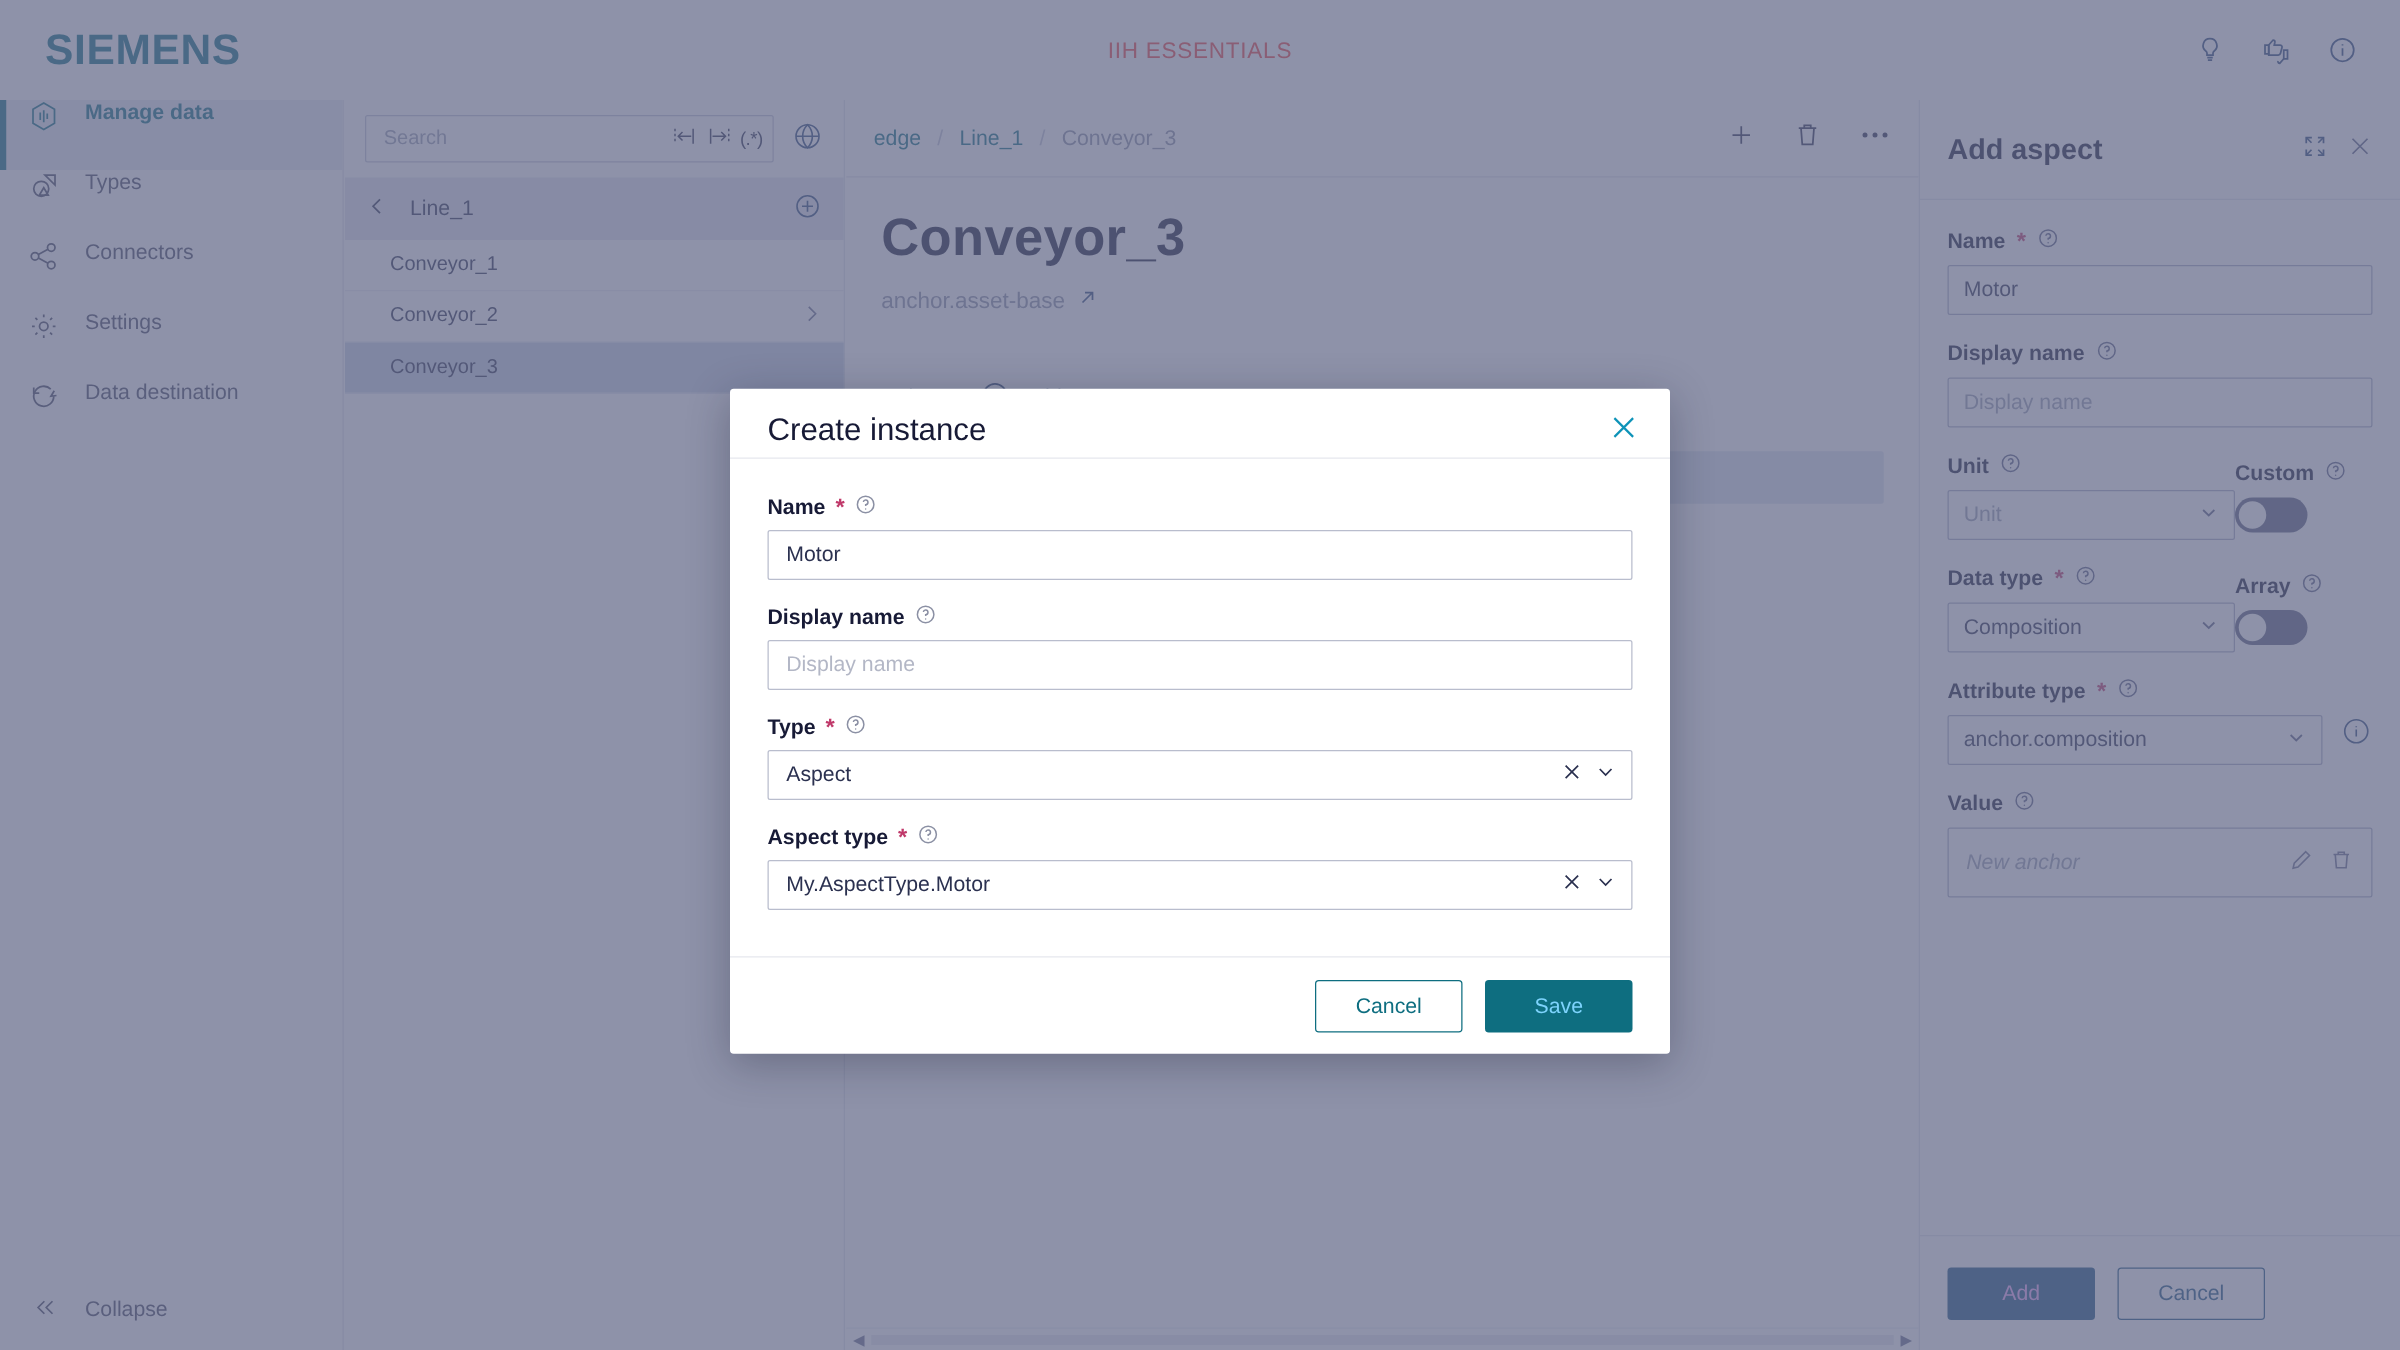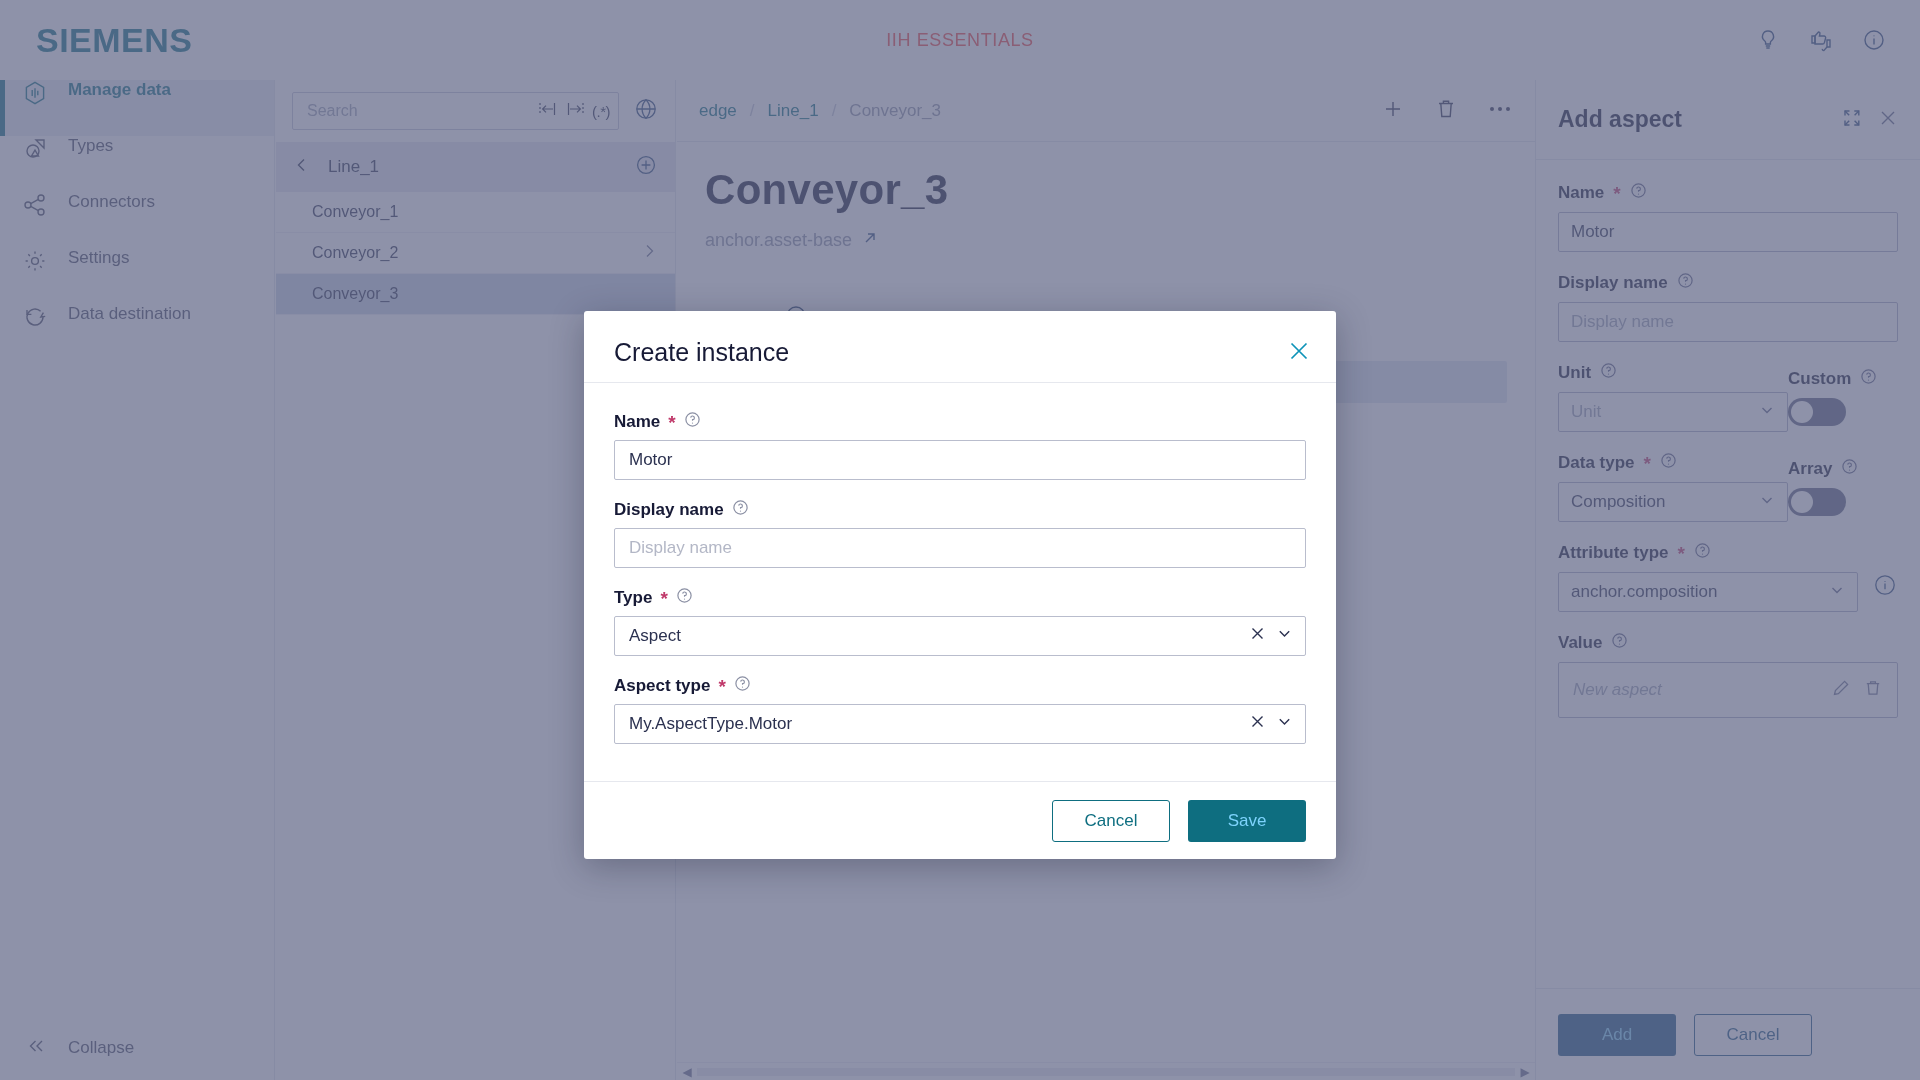--- a/index.html
+++ b/index.html
@@ -208,35 +208,35 @@
     position: absolute; left: 0; right: 0; bottom: 0; height: 92px;
     display: flex; align-items: center; gap: 18px;
     padding: 0 22px;
     border-top: 1px solid #e3e4ec;
   }
   .btn {
     height: 42px; min-width: 118px; border-radius: 3px;
     display: flex; align-items: center; justify-content: center;
     font-size: 17px; cursor: pointer;
   }
-  .btn-primary-dim { background: #1b5580; color: #7dd3fc; }
+  .btn-primary-dim { background: #1b5580; color: #f0abfc; }
   .btn-outline-dim { border: 1px solid #1b5580; color: #1b5580; background: transparent; }
 
   
   .modal {
     position: absolute;
     left: 584px; top: 311px;
     width: 752px;
     background: #ffffff;
     border-radius: 3px;
     box-shadow: 0 8px 34px rgba(20,24,48,0.30);
     z-index: 100;
   }
   .modal-head {
-    height: 72px; display: flex; align-items: center;
+    height: 56px; display: flex; align-items: center;
     padding: 12px 24px 0 30px;
     border-bottom: 1px solid #e6e8ee;
     gap: 27px;
   }
   .modal-title { flex: 1; font-size: 25px; color: #171a36; }
   .modal-x { color: #0e93b8; cursor: pointer; }
   .modal-body { padding: 28px 30px 18px 30px; }
   .m-label {
     display: flex; align-items: center; gap: 8px;
     font-size: 17px; font-weight: bold; color: #171a36; margin-bottom: 7px;
@@ -660,21 +660,21 @@
             <span>Value</span>
             <span class="qmark">
               <svg width="17" height="17" viewBox="0 0 17 17" fill="none" stroke="#5b6184" stroke-width="1.2">
                 <circle cx="8.5" cy="8.5" r="6.6"></circle>
                 <path d="M6.7 6.6a1.85 1.85 0 1 1 1.85 2.1v1.1"></path>
                 <circle cx="8.5" cy="12.1" r="0.6" fill="#5b6184" stroke="none"></circle>
               </svg>
             </span>
           </div>
           <div class="value-box">
-            <span class="vtxt">New aspect</span>
+            <span class="vtxt">New anchor</span>
             <span class="vicons">
               <span>
                 <svg width="20" height="20" viewBox="0 0 20 20" fill="none" stroke="#6b7190" stroke-width="1.3">
                   <path d="M13.6 3.4l3 3L7.4 15.6l-3.9.9.9-3.9z"></path>
                 </svg>
               </span>
               <span>
                 <svg width="20" height="20" viewBox="0 0 20 20" fill="none" stroke="#6b7190" stroke-width="1.3">
                   <path d="M3.8 5.6h12.4M7.6 5.6V3.8h4.8v1.8"></path>
                   <path d="M5.2 5.6l.9 10.6h7.8l.9-10.6"></path>

